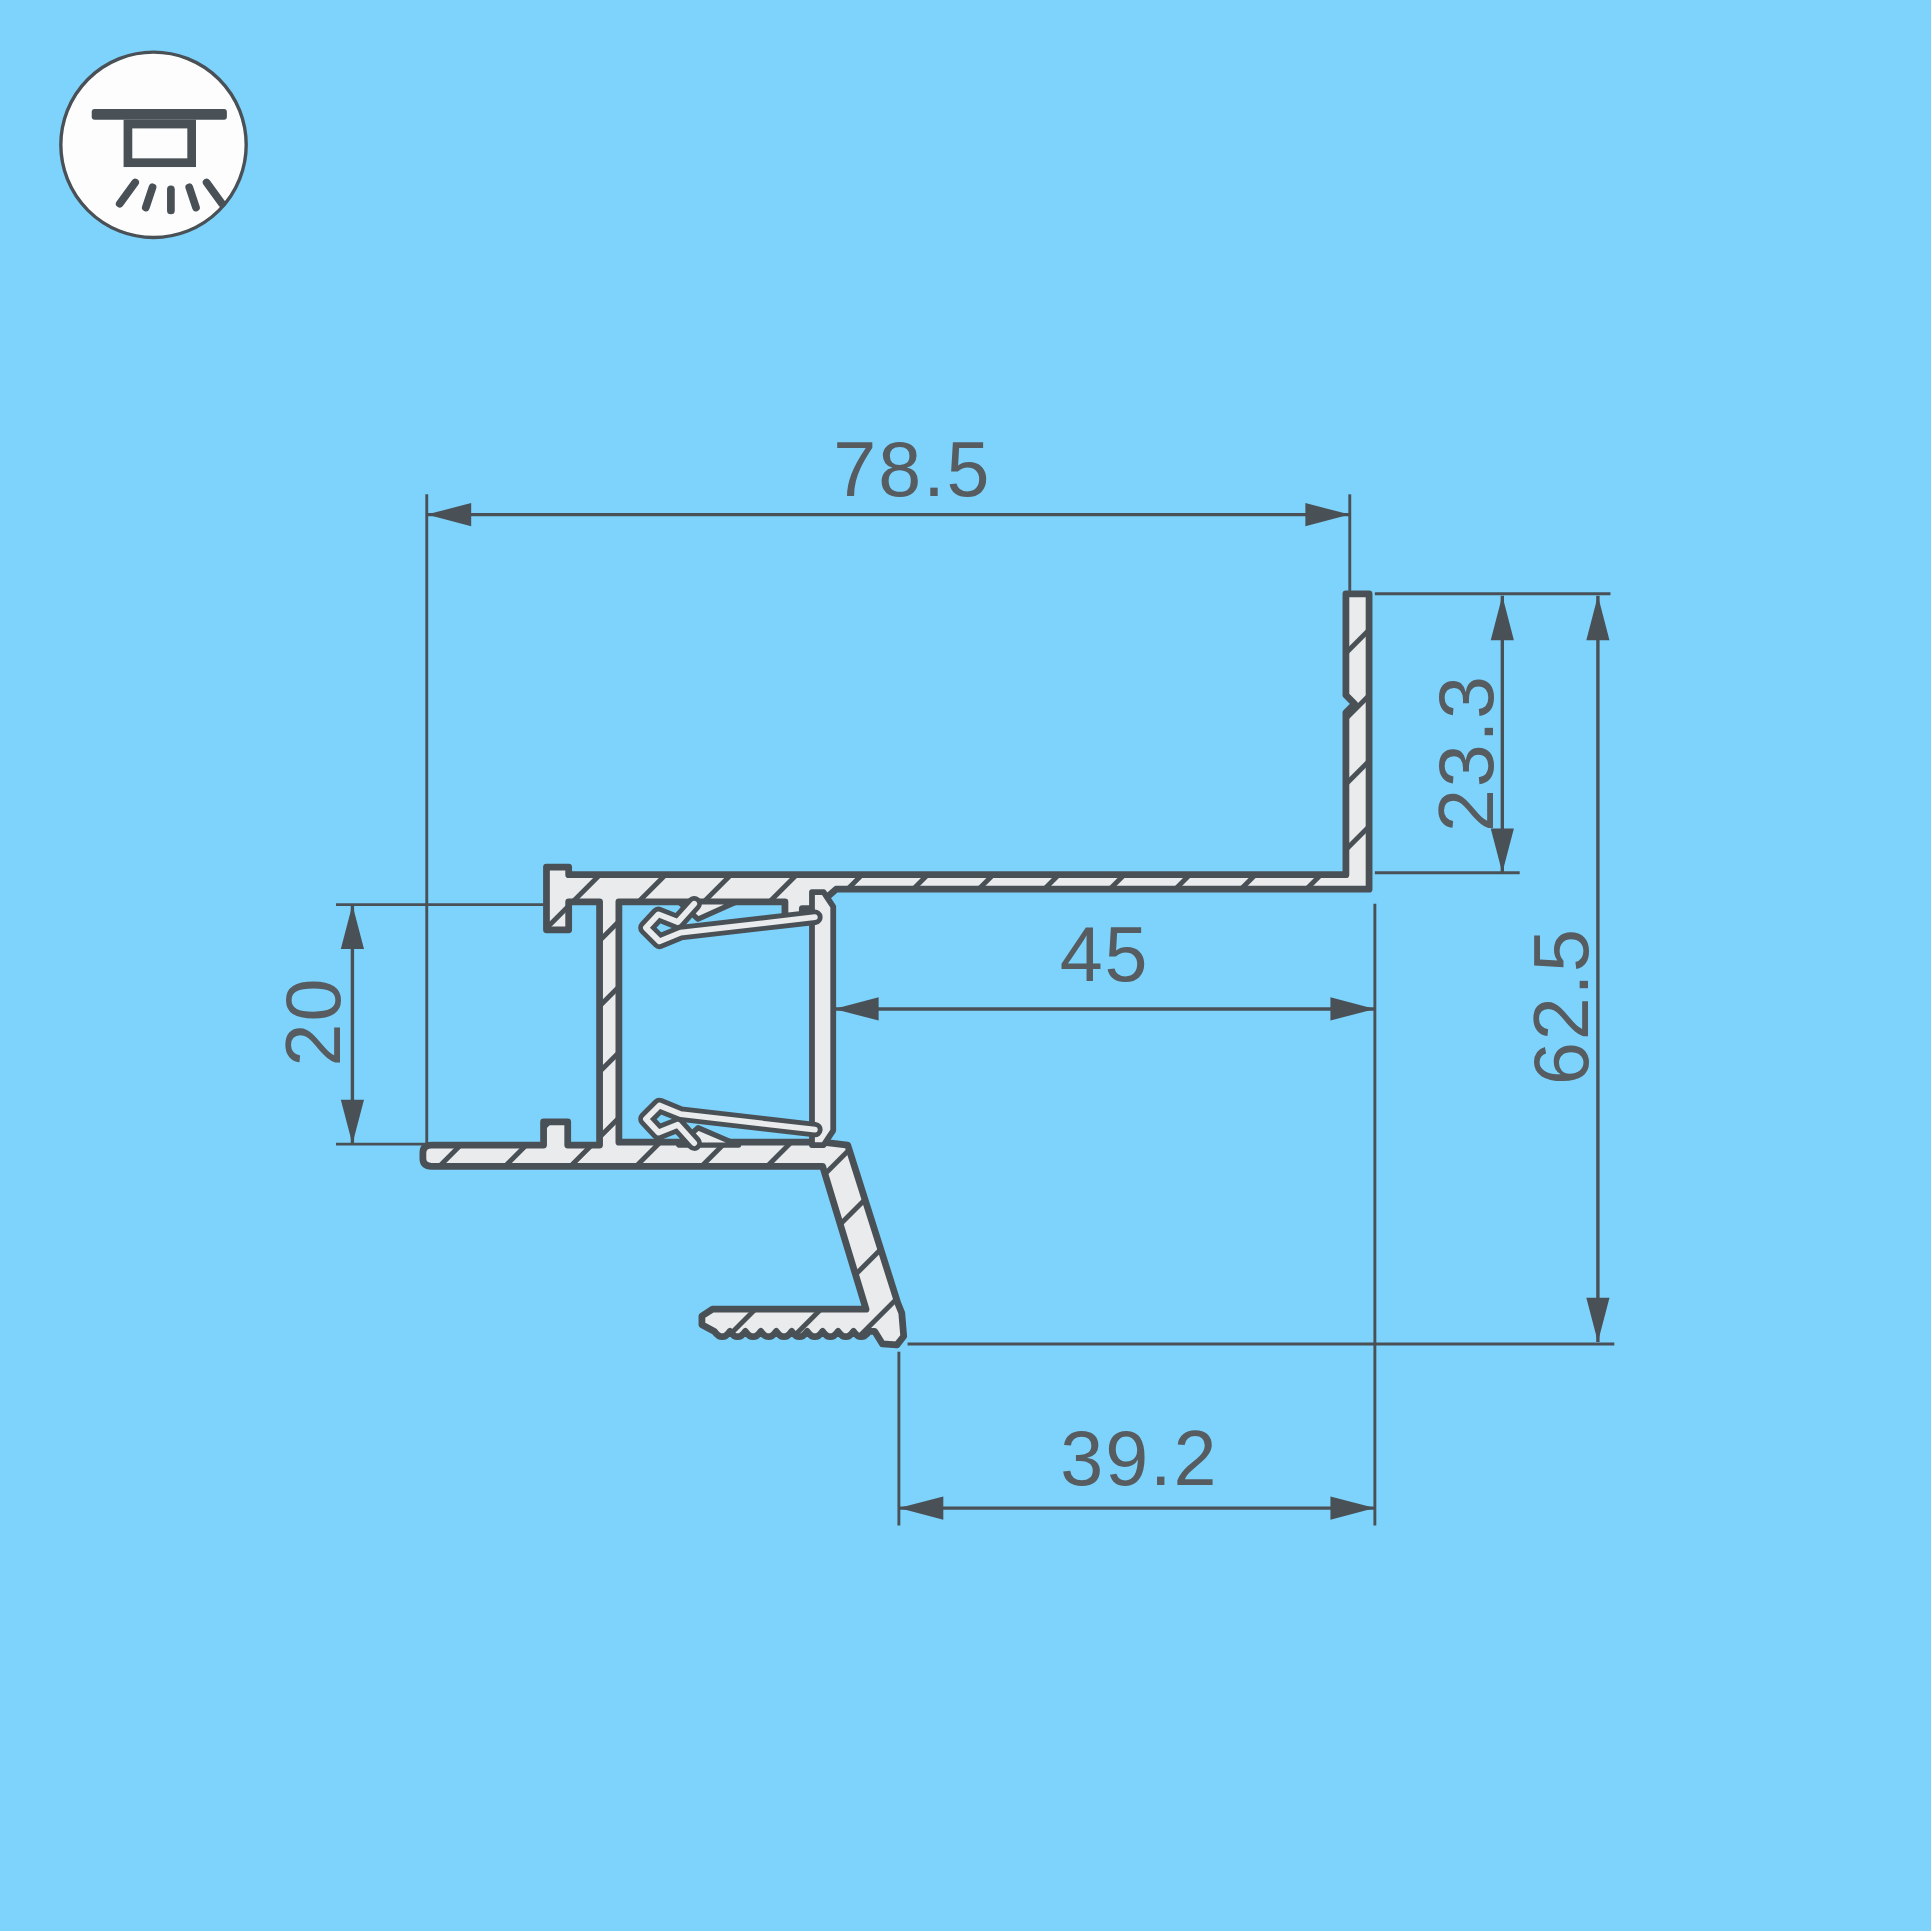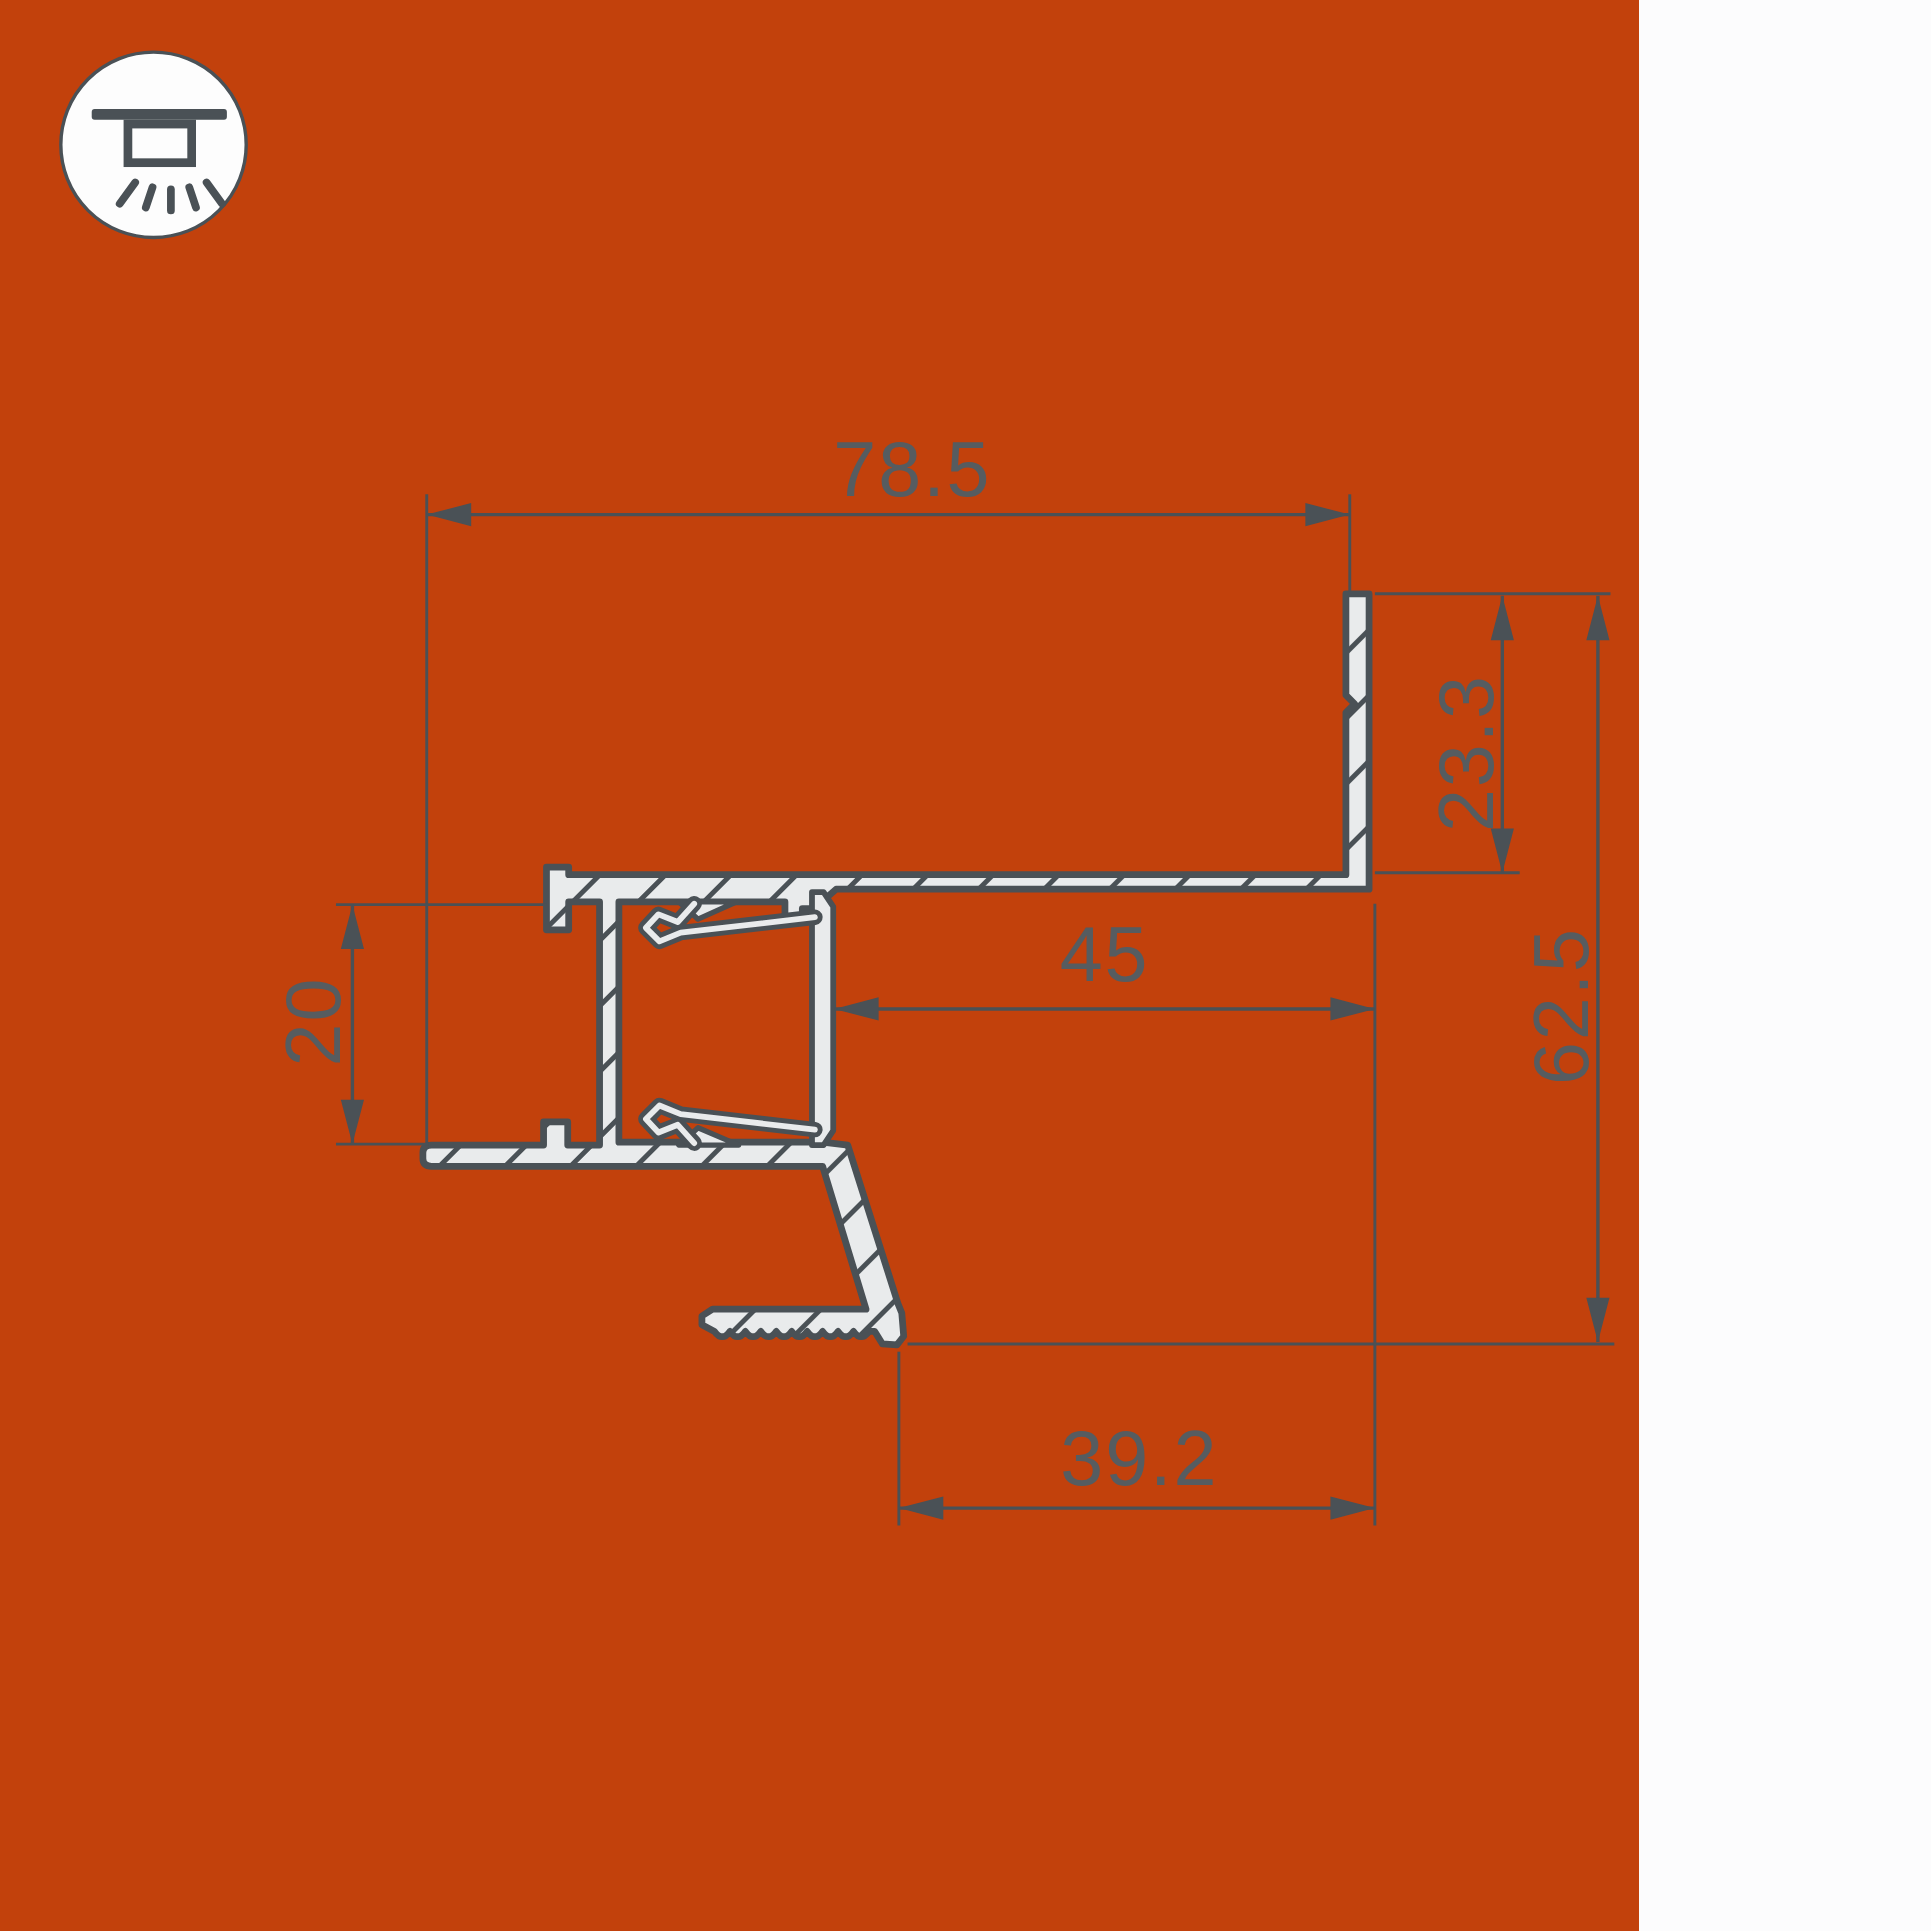--- a/index.html
+++ b/index.html
@@ -1,16 +1,16 @@
 <!DOCTYPE html>
 <html><head>
 <meta charset="utf-8">
 <style>
   html,body{margin:0;padding:0;background:#fcfcfd;}
-  .stage{width:1639px;height:1931px;position:relative;background:#c2410c;font-family:"Liberation Sans",sans-serif;}
+  .stage{width:1931px;height:1931px;position:relative;background:#7dd3fc;font-family:"Liberation Sans",sans-serif;}
   svg{display:block;}
   text{font-family:"Liberation Sans",sans-serif;fill:#565c60;font-size:80px;letter-spacing:2px;}
 </style>
 </head>
 <body>
 
 <div class="stage">
 <svg width="1931" height="1931" viewBox="0 0 2000 2000">
   <defs>
     <pattern id="hatch" width="48" height="48" patternUnits="userSpaceOnUse" patternTransform="rotate(-45)">

